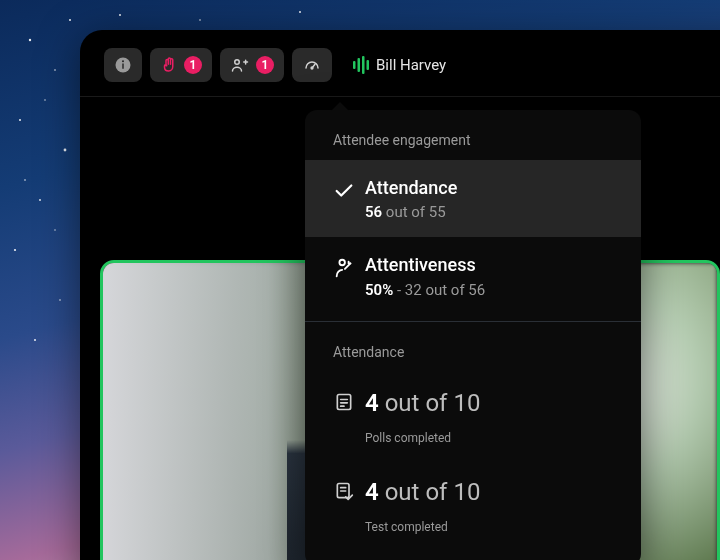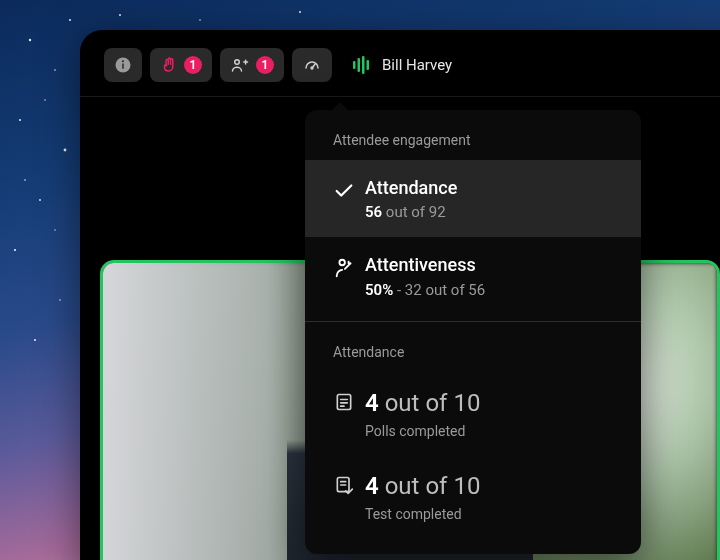--- a/index.html
+++ b/index.html
@@ -41,21 +41,21 @@
     min-width: 38px;
   }
   .tool-btn svg { display:block; }
   .badge {
     background: #e91e63; color: #fff;
     border-radius: 999px; font-size: 12px; font-weight: 600;
     min-width: 18px; height: 18px; display:inline-flex; align-items:center; justify-content:center;
     padding: 0 5px;
   }
   .presenter {
-    display: inline-flex; align-items: center; gap: 10px;
+    display: inline-flex; align-items: center; gap: 4px;
     margin-left: 12px;
   }
   .presenter .name { color: #e6e6e6; font-size: 15px; }
 
   
   .stage {
     position: absolute;
     left: 20px; top: 230px;
     width: 620px; height: 320px;
     border: 3px solid #22c55e;
@@ -111,21 +111,21 @@
     padding: 16px 28px;
   }
   .panel-item.selected { background: #262626; }
   .panel-item .icon-slot { width:22px; display:flex; justify-content:center; padding-top:4px; flex-shrink:0; }
   .panel-item .body { flex:1; }
   .panel-item .title  { color:#fff; font-size:18px; font-weight:500; line-height:1.3; }
   .panel-item .title2 { color:#fff; font-size:24px; font-weight:600; line-height:1.3; }
   .panel-item .sub  { color:#9a9a9a; font-size:15px; margin-top:4px; }
   .panel-item .sub b { color:#fff; font-weight:600;margin-top:18px; }
   .divider { height:1px; background:#2a2f36; margin: 6px 0 0 0; }
-  .exercise-item .sub2 { color:#9a9a9a; font-size:14px; margin-top:4px;}
+  .exercise-item .sub2 { color:#9a9a9a; font-size:12px; margin-top:12px;}
 </style>
 </head>
 <body>
 
 <div class="sky">
   <svg class="stars" width="720" height="560">
     <g fill="#fff" opacity="0.9">
       <circle cx="30" cy="40" r="1.2"></circle>
         <circle cx="55" cy="70" r="0.8"></circle>
         <circle cx="20" cy="120" r="1"></circle>
@@ -198,21 +198,21 @@
     <div class="panel-section-title">Attendee engagement</div>
 
     <div class="panel-item selected">
       <div class="icon-slot">
         <svg width="22" height="22" viewBox="0 0 24 24" fill="none" stroke="#fff" stroke-width="2.4" stroke-linecap="round" stroke-linejoin="round">
             <polyline points="4 12 9 17 20 6"></polyline>
           </svg>
       </div>
       <div class="body">
         <div class="title">Attendance</div>
-        <div class="sub"><b>56</b><span> out of </span><span>92</span></div>
+        <div class="sub"><b>56</b><span> out of </span><span>55</span></div>
       </div>
     </div>
 
     <div class="panel-item">
       <div class="icon-slot">
         <svg width="22" height="22" viewBox="0 0 24 24" fill="none" stroke="#fff" stroke-width="2" stroke-linecap="round" stroke-linejoin="round">
             <circle cx="10" cy="6" r="3"></circle>
             <path d="M4 21c0-4 3-7 6-7"></path>
             <path d="M13 13l6-6"></path>
             <path d="M19 7l-2 0 0-2"></path>

